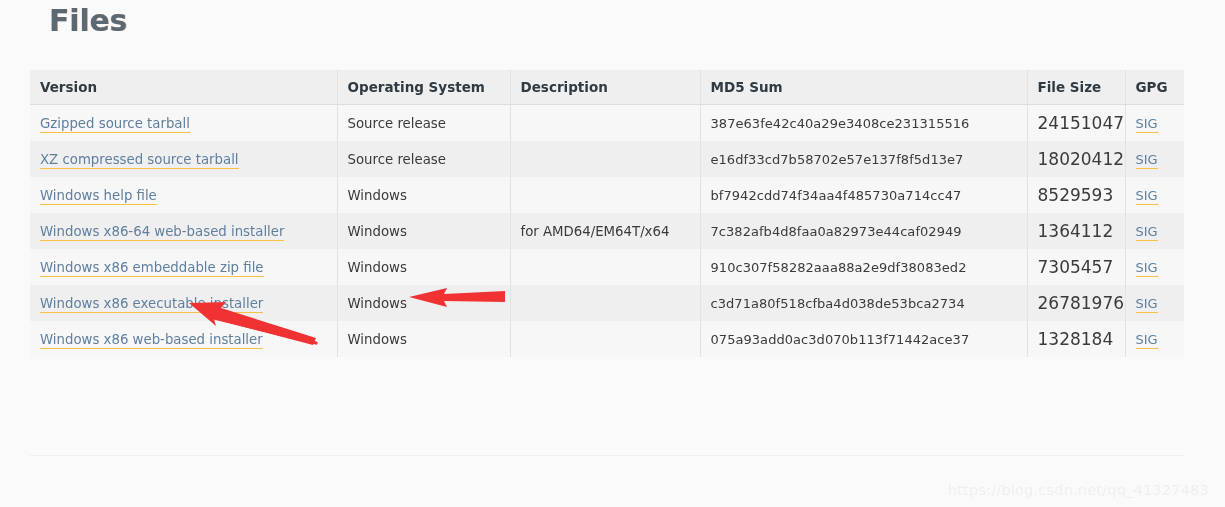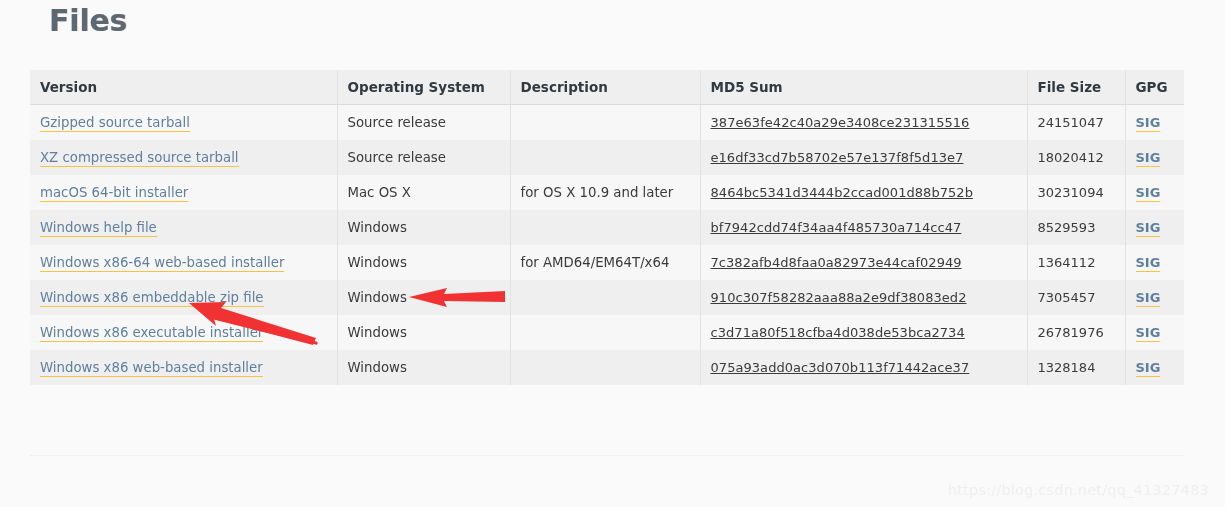--- a/index.html
+++ b/index.html
@@ -60,33 +60,32 @@
   .files-table thead th:last-child { border-right: none; }
 
   .files-table tbody td {
     padding: 8px 0 8px 10px;
     border-right: 1px solid #e2e2e2;
     vertical-align: middle;
     white-space: nowrap;
     overflow: hidden;
     height: 19px;
   }
-  .files-table tbody td:last-child { border-right: none; font-weight: bold; }
+  .files-table tbody td:last-child { border-right: none; }
 
   .files-table tbody tr:nth-child(odd)  td { background: #f7f7f7; }
   .files-table tbody tr:nth-child(even) td { background: #efefef; }
 
   .files-table tbody tr td.cell-md5 {
     font-size: 13px;
     color: #3b3b3b;
     letter-spacing: 0.05px;
-    text-decoration: underline;
   }
   .files-table tbody tr td.cell-size {
-    font-size: 13px;
+    font-size: 17px;
     color: #3b3b3b;
   }
 
   
   a.file-link, a.sig-link {
     color: #5f7f9e;
     text-decoration: none;
     border-bottom: 1.5px solid #f5c242;
     padding-bottom: 1px;
     cursor: pointer;
@@ -160,28 +159,20 @@
 
     <tr>
       <td class="cell-version"><a class="file-link">XZ compressed source tarball</a></td>
       <td class="cell-os">Source release</td>
       <td class="cell-desc"></td>
       <td class="cell-md5">e16df33cd7b58702e57e137f8f5d13e7</td>
       <td class="cell-size">18020412</td>
       <td class="cell-gpg"><a class="sig-link">SIG</a></td>
     </tr>
 
-    <tr>
-      <td class="cell-version"><a class="file-link">macOS 64-bit installer</a></td>
-      <td class="cell-os">Mac OS X</td>
-      <td class="cell-desc">for OS X 10.9 and later</td>
-      <td class="cell-md5">8464bc5341d3444b2ccad001d88b752b</td>
-      <td class="cell-size">30231094</td>
-      <td class="cell-gpg"><a class="sig-link">SIG</a></td>
-    </tr>
 
     <tr>
       <td class="cell-version"><a class="file-link">Windows help file</a></td>
       <td class="cell-os">Windows</td>
       <td class="cell-desc"></td>
       <td class="cell-md5">bf7942cdd74f34aa4f485730a714cc47</td>
       <td class="cell-size">8529593</td>
       <td class="cell-gpg"><a class="sig-link">SIG</a></td>
     </tr>
 

